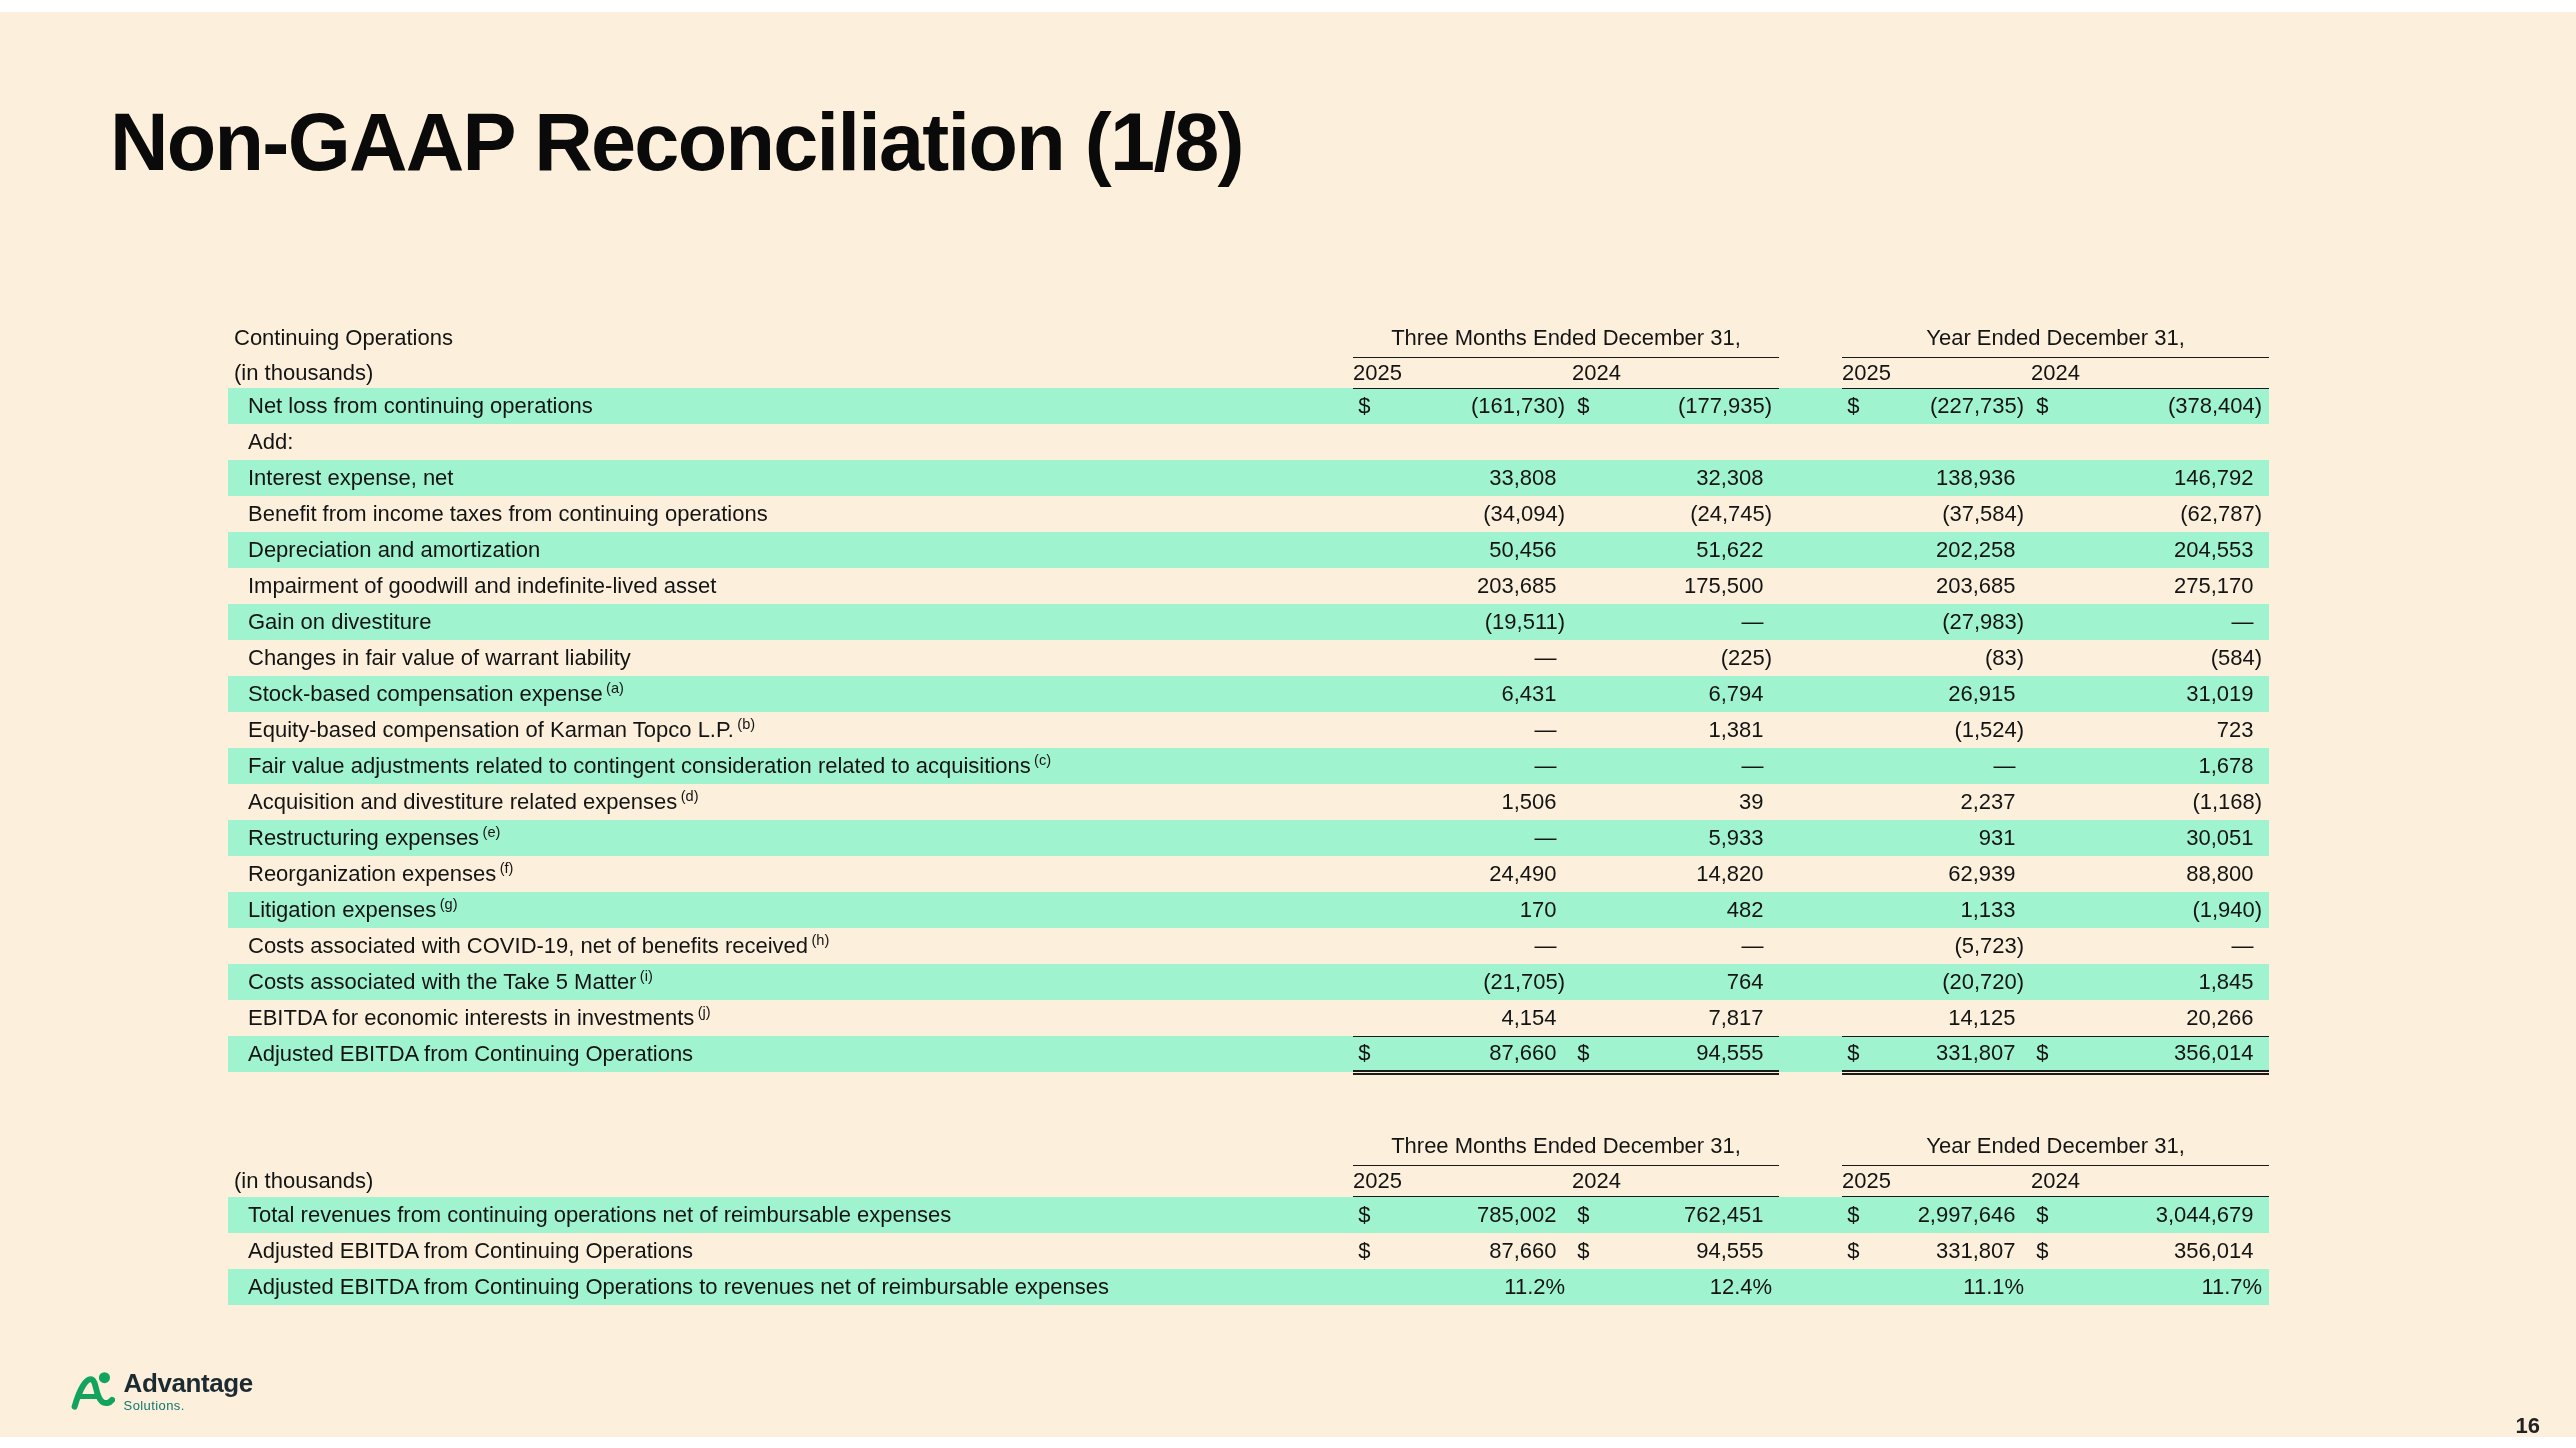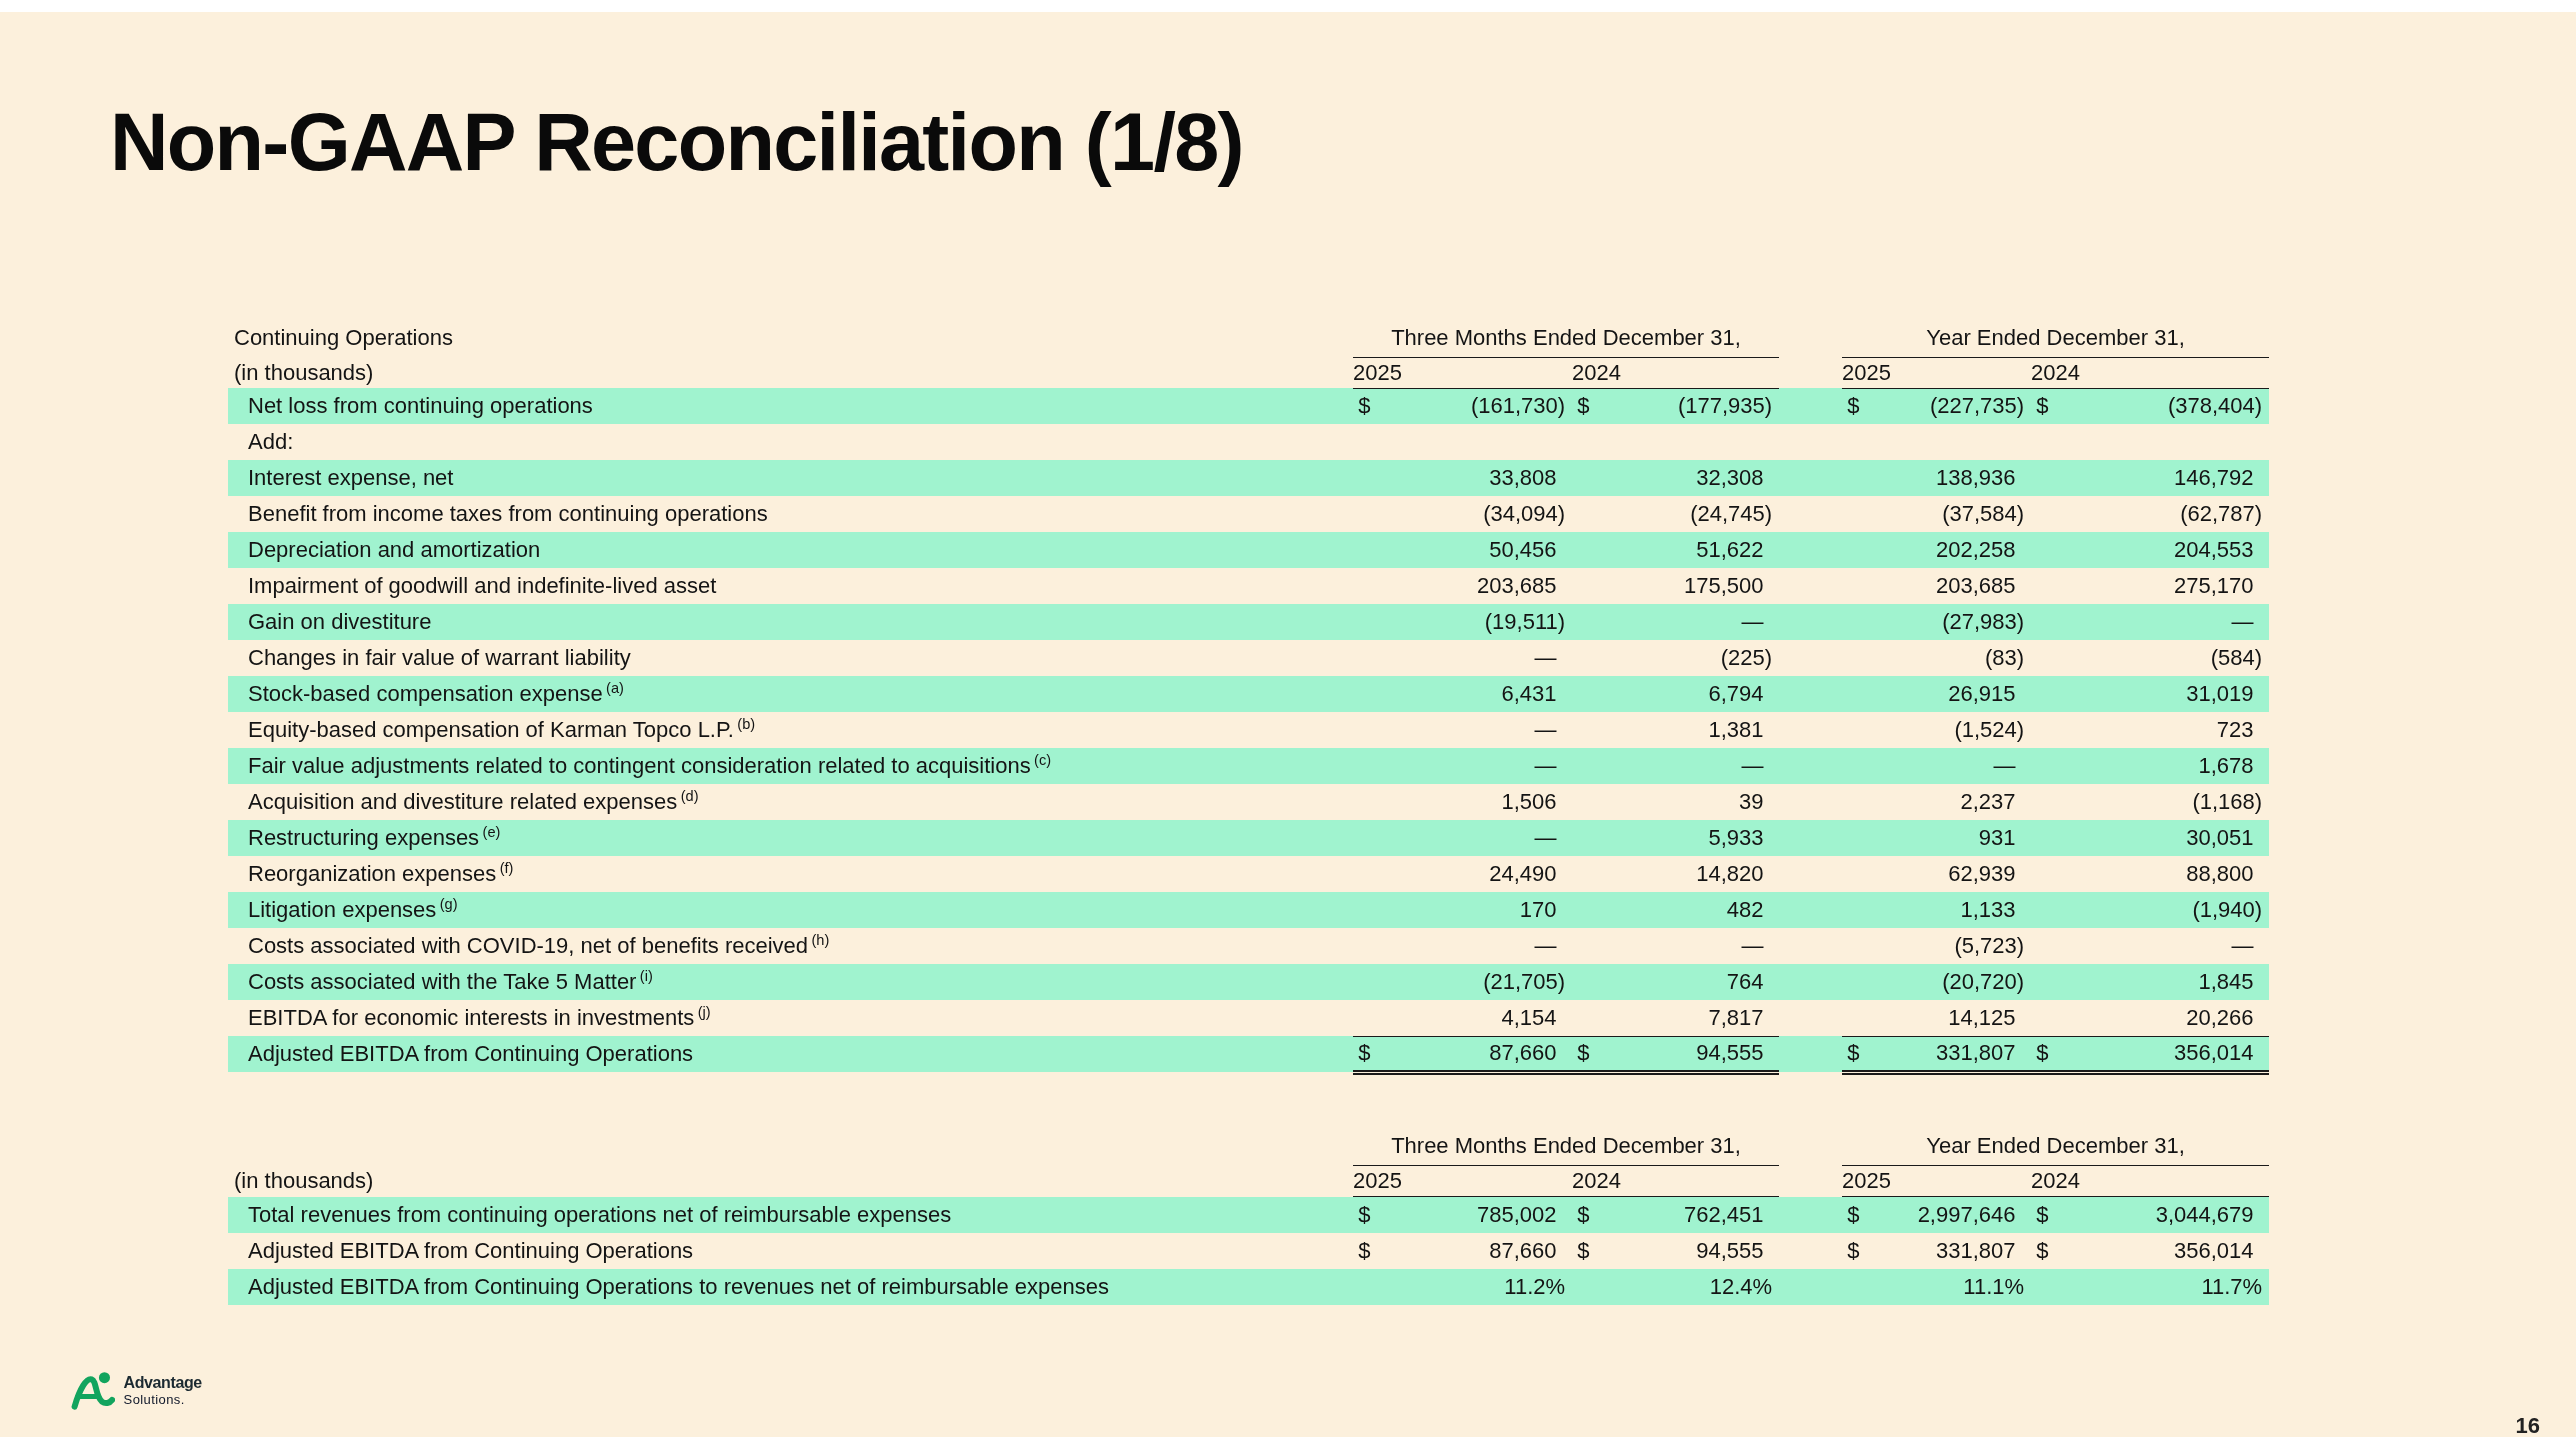--- a/index.html
+++ b/index.html
@@ -48,22 +48,22 @@
 
   tr.hl td { background:#a0f3cf; }
 
   td.r-single { border-bottom:1.7px solid #1a1a1a; }
   td.r-double { border-bottom:5.2px double #1a1a1a; }
 
   sup { font-size:14.6px; margin-left:3.4px; }
 
   .logo { position:absolute; left:70px; top:1358px; display:flex; align-items:center; gap:8.6px; }
   .logo svg { display:block; }
-  .logo-text .brand { font-size:16px; font-weight:bold; color:#1c2a31; letter-spacing:-0.4px; line-height:1; }
-  .logo-text .sub   { font-size:13px; color:#0f172a; letter-spacing:0.4px; line-height:1; margin-top:2.6px; }
+  .logo-text .brand { font-size:26px; font-weight:bold; color:#1c2a31; letter-spacing:-0.4px; line-height:1; }
+  .logo-text .sub   { font-size:13px; color:#0f766e; letter-spacing:0.4px; line-height:1; margin-top:2.6px; }
 
   .pagenum {
     position:absolute; right:36px; top:1401px;
     font-size:22px; font-weight:bold; color:#222222;
   }
 </style>
 </head>
 <body>
 
 <div class="slide">

